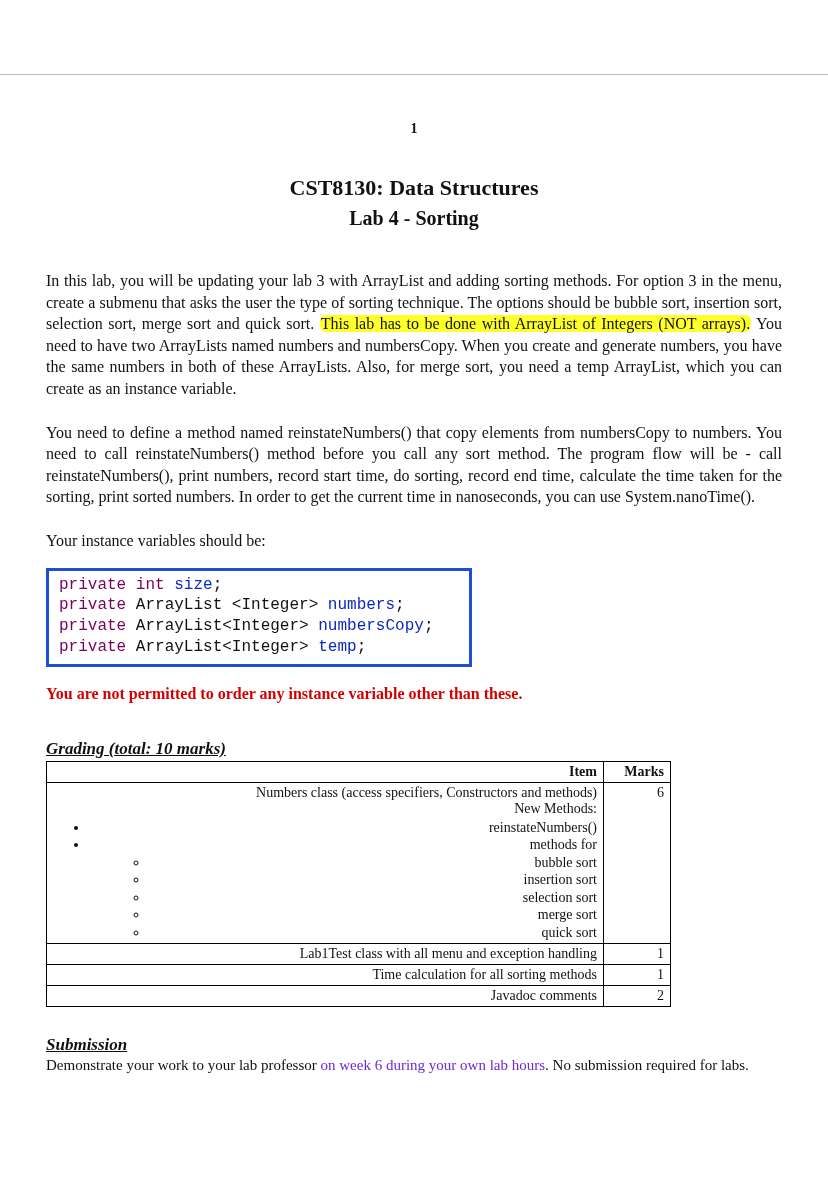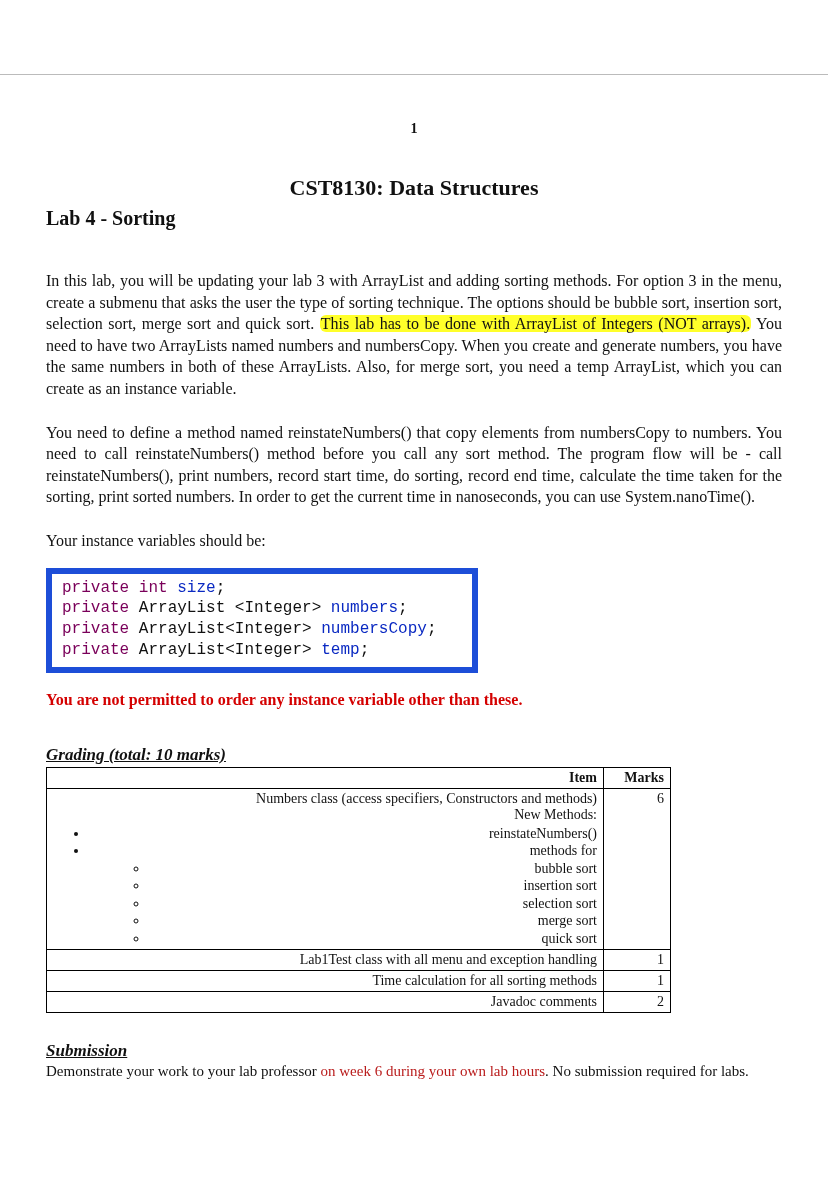--- a/index.html
+++ b/index.html
@@ -28,37 +28,38 @@
     font-size: 14px;
     font-weight: bold;
   }
   h1.course {
     text-align: center;
     font-size: 22px;
     font-weight: bold;
     margin: 38px 0 6px 0;
   }
   h2.lab {
+    text-align: center;
     font-size: 20px;
     font-weight: bold;
     margin: 0 0 40px 0;
   }
   p.body {
     font-size: 16px;
     line-height: 1.35;
     text-align: justify;
     margin: 0 0 22px 0;
   }
   .hl {
     background: #ffff2a;
     padding: 0 1px;
     border-radius: 6px;
   }
   .codebox {
-    border: 6px solid #1d4ed8;
+    border: 3px solid #1d4ed8;
     padding: 4px 10px 6px 10px;
     width: 400px;
     font-family: Consolas, "Courier New", monospace;
     font-size: 16px;
     line-height: 1.3;
     margin: 2px 0 18px 0;
     white-space: pre;
   }
   .kw { color: #7a005a; }
   .ident { color: #0a29c2; }
@@ -108,21 +109,21 @@
     padding: 0;
   }
   .subbullets li {
     list-style: circle;
     margin-left: 42px;
   }
   .submission p {
     font-size: 15px;
     margin: 2px 0 0 0;
   }
-  .redtext { color: #b91c1c; margin-top: 7px; }
+  .redtext { color: #6d28d9; margin-top: 7px; }
   .footer-row {
     display: flex;
     justify-content: space-between;
     margin-top: 120px;
     font-size: 13px;
     color: #444;
     filter: blur(1px);
     opacity: 0.55;
   }
 </style>

